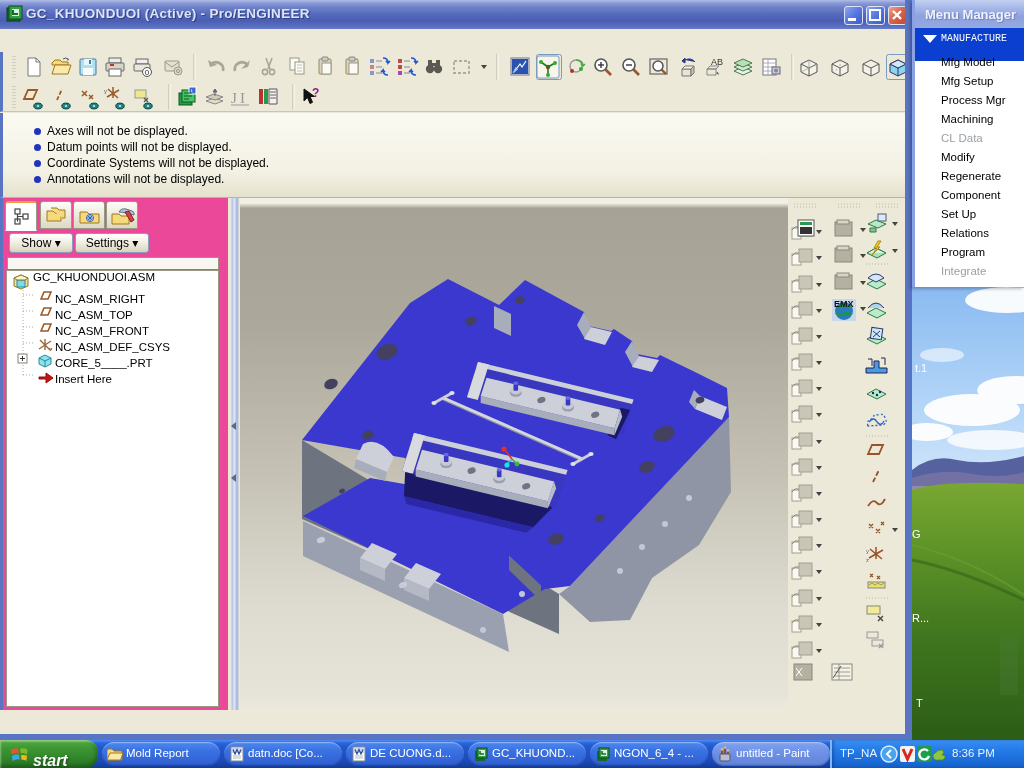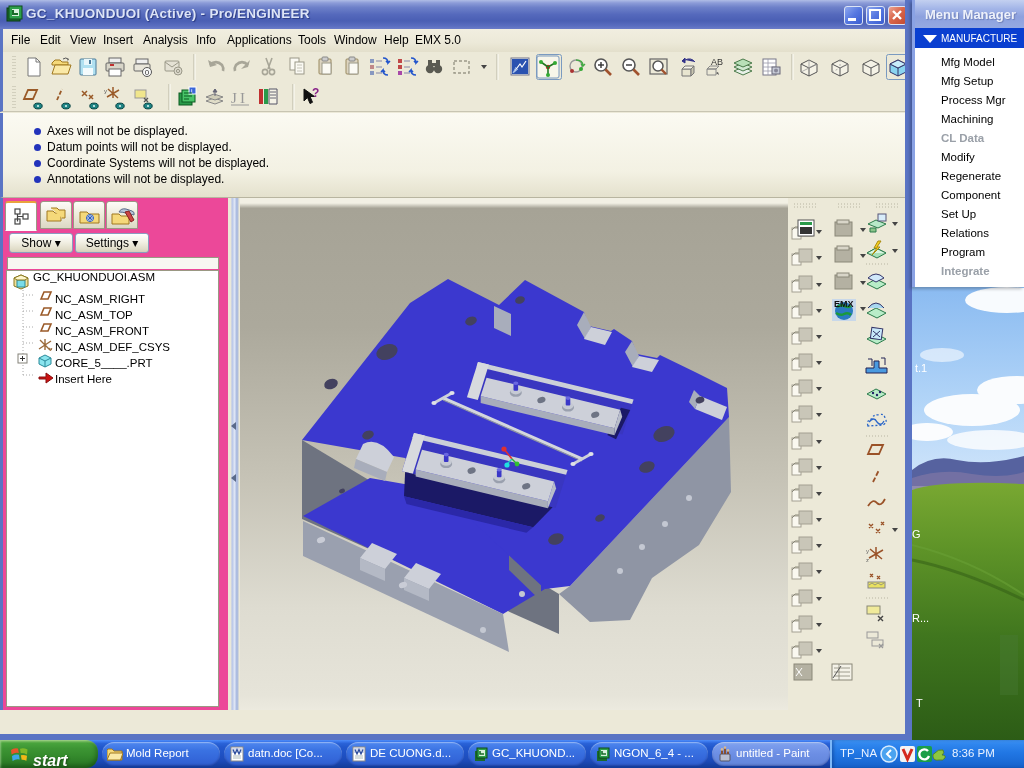--- a/index.html
+++ b/index.html
@@ -60,24 +60,24 @@
 #smartdrop { position:absolute; right:1px; top:1px; width:16px; height:15px; background:linear-gradient(180deg,#e6f0fc 0%,#bcd4f2 50%,#90b6e8 100%); border:1px solid #9ebcdf; border-radius:2px; font-size:8px; color:#1a3a6a; text-align:center; line-height:15px;}
 
 
 #desktop { left:912px; top:0px; width:112px; height:740px; }
 
 
 #menumgr { left:912px; top:0px; width:112px; height:287px; background:#fff; border-left:3px solid #8aa2e4; box-shadow:-2px 2px 3px rgba(0,0,0,0.25); }
 #mmtitle { position:absolute; left:0; top:0; width:109px; height:28px;
   background:linear-gradient(180deg,#c3d0f0 0%,#a4b6e8 30%,#8da1de 60%,#95a9e2 100%); }
 #mmtitle span { position:absolute; left:10px; top:7px; white-space:nowrap; font-size:13px; font-weight:bold; color:#eef1fa; text-shadow:1px 1px 1px #7080b8; }
-#mmanuf { position:absolute; left:0; top:28px; width:109px; height:20px; background:#0a3fd0; }
+#mmanuf { position:absolute; left:0; top:28px; width:109px; height:33px; background:#0a3fd0;font-family:Liberation Mono, monospace; }
 #mmanuf span { position:absolute; left:26px; top:5px; white-space:nowrap; font-size:10px; color:#fff; }
 .mmitem { position:absolute; left:26px; font-size:11.5px; white-space:nowrap; color:#000; }
-.mmgray { color:#9aa0a8;font-weight:bold; }
+.mmgray { color:#9aa0a8; }
 
 
 #taskbar { left:0; top:740px; width:1024px; height:28px;
   background:linear-gradient(180deg,#4f8df8 0%,#3a77ec 6%,#2a63d8 12%,#2258cd 25%,#1f51c4 50%,#1c4ab8 75%,#1640a2 92%,#123a96 100%); }
 #startbtn { position:absolute; left:0; top:0; width:98px; height:28px; border-radius:0 12px 12px 0;
   background:linear-gradient(180deg,#7ebe63 0%,#48a33c 12%,#3d9534 30%,#358b2d 55%,#2d7d27 80%,#256e20 100%);
   box-shadow:inset -2px -2px 4px rgba(0,40,0,0.35), inset 1px 1px 2px rgba(220,255,200,0.5); }
 #startbtn span { position:absolute; left:33px; top:12px; color:#fff; font-size:16px; font-weight:bold; font-style:italic; text-shadow:1px 1px 2px #1a4a14;text-align:right; }
 .taskbtn { position:absolute; top:2px; height:24px; width:118px; border-radius:12px;
   background:linear-gradient(180deg,#5d93f5 0%,#4a82ec 10%,#3a72e2 35%,#3467da 70%,#2e5dcd 100%);
@@ -104,33 +104,20 @@
           <rect x="3" y="11" width="8" height="3" fill="#fff"></rect>
         </svg></div>
     <div id="btnmax" class="tbtn abs"><svg width="17" height="17">
           <rect x="3" y="3" width="10" height="10" fill="none" stroke="#fff" stroke-width="2"></rect>
         </svg></div>
     <div id="btncls" class="tbtn abs"><svg width="17" height="17">
           <path d="M4 4 L12 12 M12 4 L4 12" stroke="#fff" stroke-width="2.4"></path>
         </svg></div>
   </div>
 
-  <div id="menubar" class="abs">
-    <span style="left:8px">File</span>
-    <span style="left:37px">Edit</span>
-    <span style="left:67px">View</span>
-    <span style="left:100px">Insert</span>
-    <span style="left:140px">Analysis</span>
-    <span style="left:193px">Info</span>
-    <span style="left:224px">Applications</span>
-    <span style="left:295px">Tools</span>
-    <span style="left:331px">Window</span>
-    <span style="left:381px">Help</span>
-    <span style="left:412px">EMX 5.0</span>
-  </div>
 
   <div id="toolbar1" class="abs"><svg width="912" height="30" id="tb1svg">
         <line x1="10" y1="4" x2="10" y2="26" stroke="#b8b5a2" stroke-dasharray="1,2"></line>
         <line x1="12" y1="4" x2="12" y2="26" stroke="#b8b5a2" stroke-dasharray="1,2"></line>
         <g transform="translate(19,3)">
           <path d="M6 3 h8 l4 4 v14 h-12 z" fill="#fff" stroke="#777"></path>
           <path d="M14 3 v4 h4" fill="none" stroke="#777"></path>
         </g>
         <g transform="translate(46,3)">
           <path d="M3 8 l3 -3 h5 l2 2 h6 v3 h-16 z" fill="#f5d97a" stroke="#a07820"></path>

